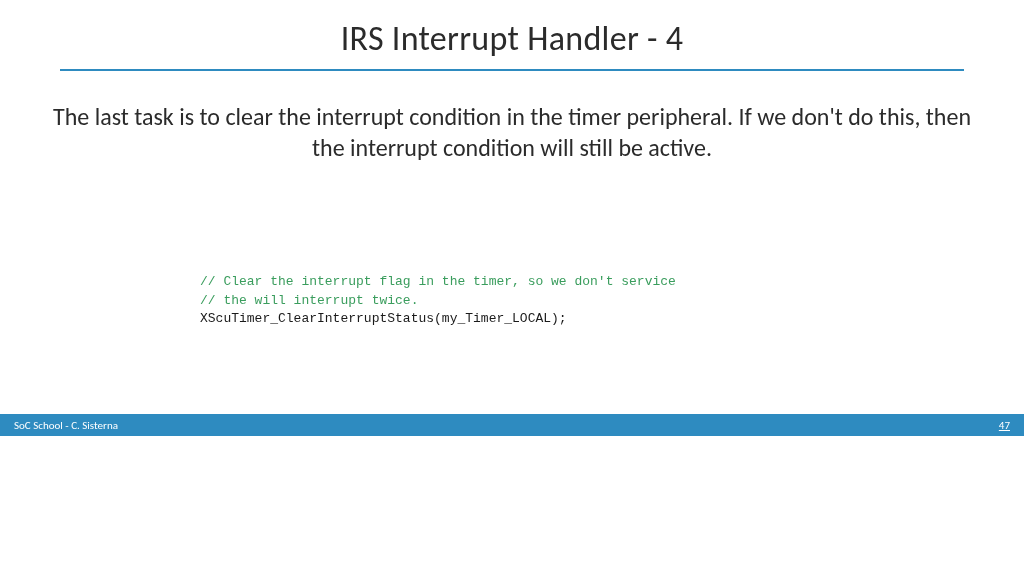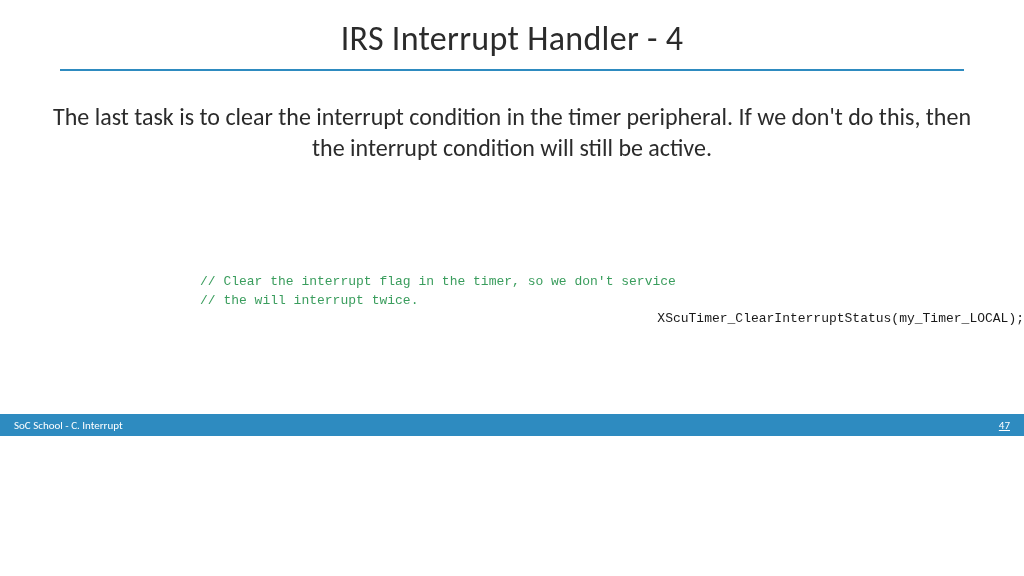--- a/index.html
+++ b/index.html
@@ -3,37 +3,37 @@
 <meta charset="utf-8">
 <style>
   * { box-sizing: border-box; margin: 0; padding: 0; }
   html, body { width: 1024px; height: 576px; font-family: "Segoe UI", Calibri, Arial, sans-serif; background: #fff; overflow: hidden; }
   .slide { position: relative; width: 1024px; height: 436px; }
   .title { text-align: center; font-size: 34px; font-weight: 400; color: #2b2b2b; padding-top: 18px; letter-spacing: 0.3px; }
   .rule { margin: 10px 60px 0 60px; border: none; border-top: 2px solid #2e8bc0; }
   .body-text { margin: 30px 40px 0 40px; text-align: center; font-size: 24px; color: #2b2b2b; line-height: 1.3; }
   .code-block { margin: 110px 0 0 200px; font-family: Consolas, "Courier New", monospace; font-size: 13px; line-height: 1.4; }
   .code-block .comment { color: #3a9d5d; }
-  .code-block .stmt { color: #1a1a1a; text-align: right; }
+  .code-block .stmt { color: #1a1a1a; }
   .footer { position: absolute; left: 0; bottom: 0; width: 100%; height: 22px; background: #2e8bc0; color: #fff; font-size: 11px; display: flex; align-items: center; }
   .footer-left { position: absolute; left: 14px; }
   .footer-center { width: 100%; text-align: center; }
   .footer-right { position: absolute; right: 14px; text-decoration: underline; }
 </style>
 </head>
 <body>
 
 <div class="slide">
   <h1 class="title">IRS Interrupt Handler - 4</h1>
   <hr class="rule">
   <p class="body-text">The last task is to clear the interrupt condition in the timer peripheral. If we don't do this, then the interrupt condition will still be active.</p>
 
   <div class="code-block">
     <div class="comment">// Clear the interrupt flag in the timer, so we don't service</div>
     <div class="comment">// the will interrupt twice.</div>
     <div class="stmt">XScuTimer_ClearInterruptStatus(my_Timer_LOCAL);</div>
   </div>
 
   <div class="footer">
-    <span class="footer-left">SoC School - C. Interrupt</span>
+    <span class="footer-left">SoC School - C. Sisterna</span>
     <span class="footer-right">47</span>
   </div>
 </div>
 
 </body></html>

